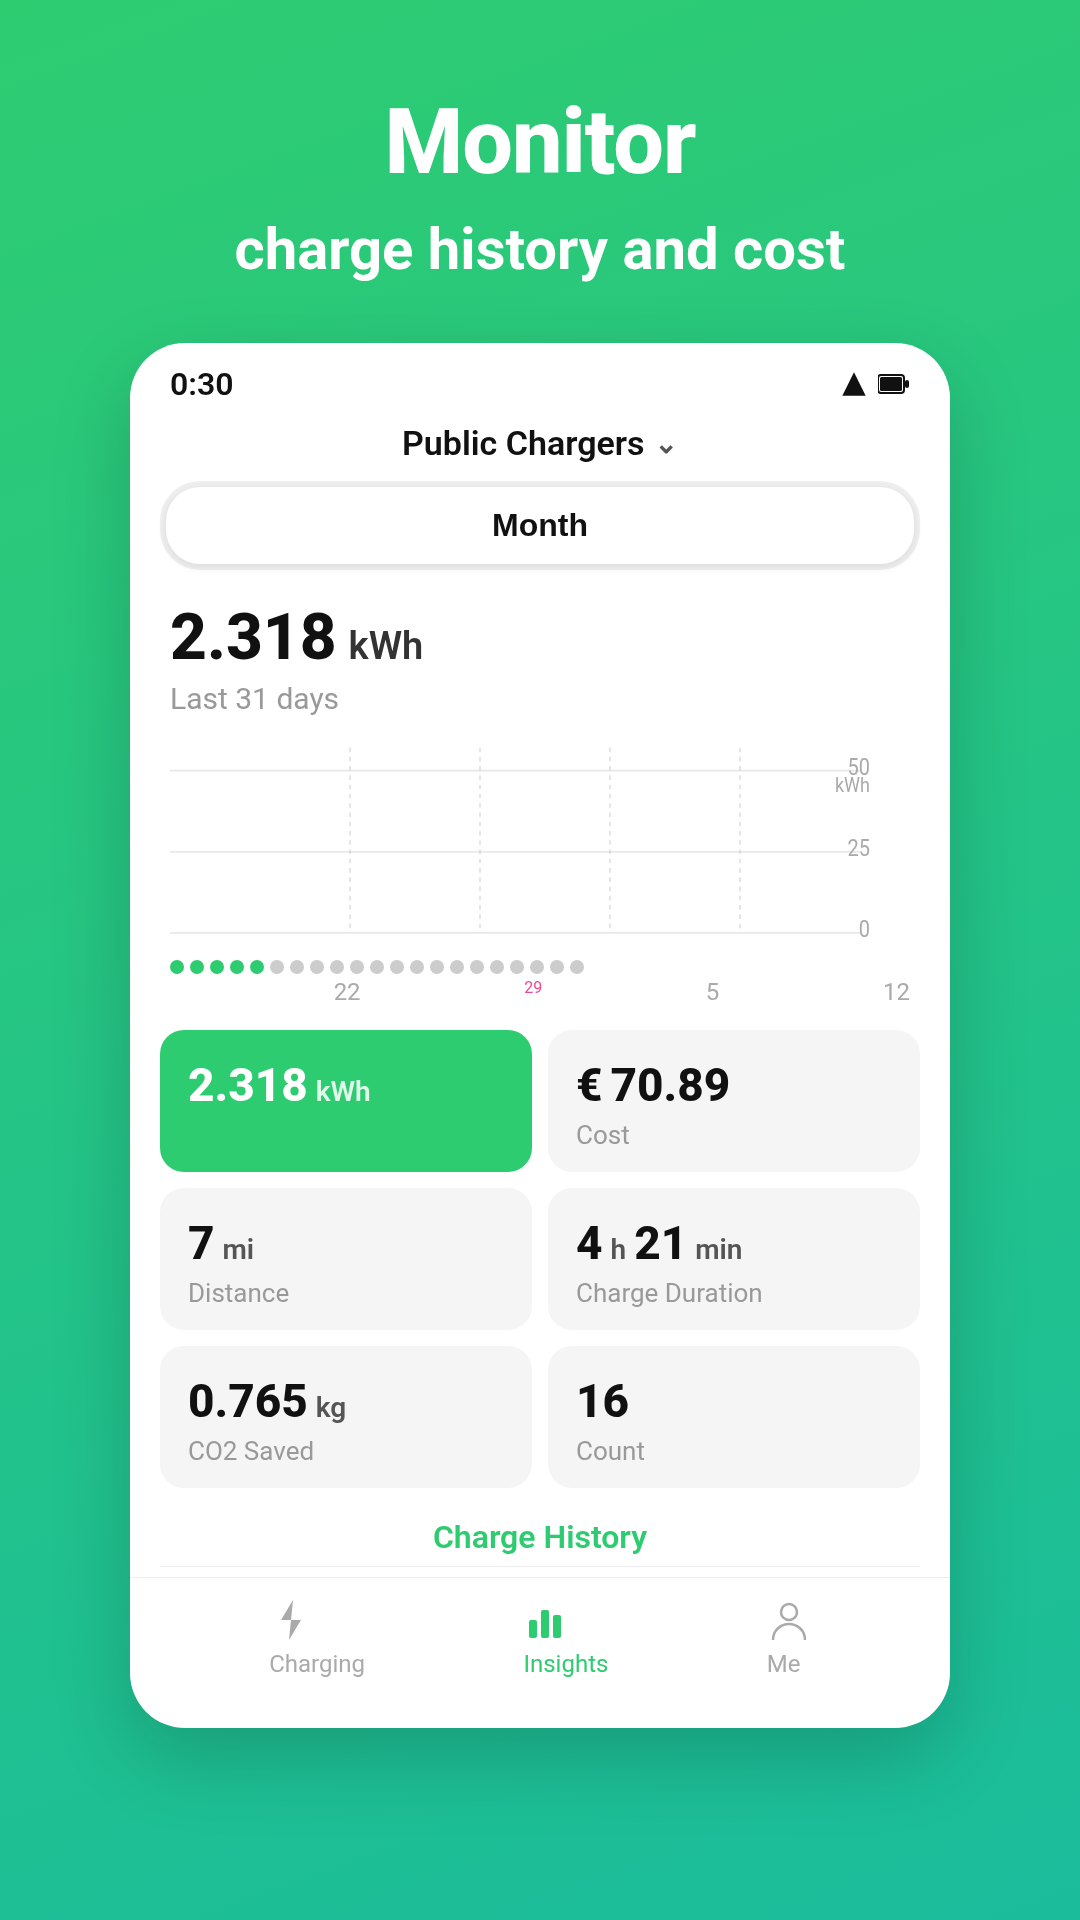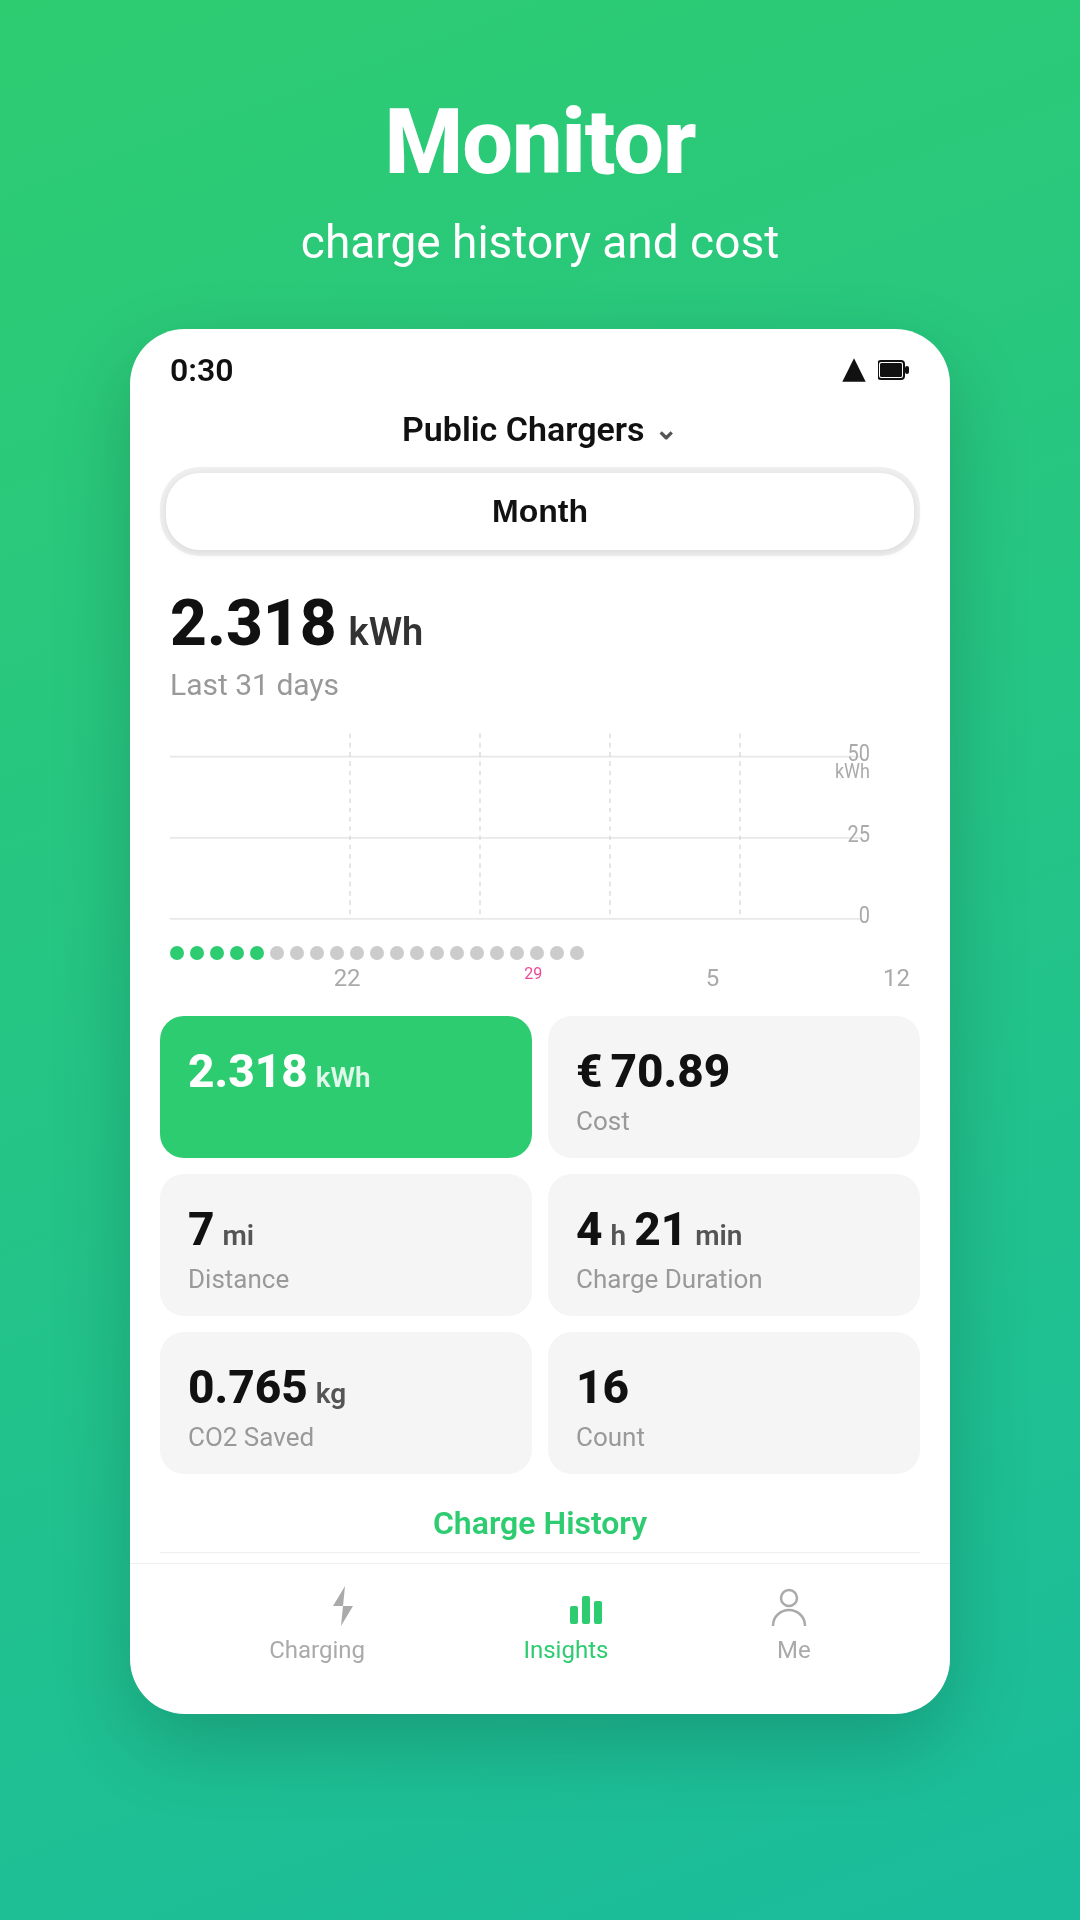--- a/index.html
+++ b/index.html
@@ -19,22 +19,22 @@
     .hero-title {
       color: white;
       font-size: 90px;
       font-weight: 800;
       margin-top: 90px;
       letter-spacing: -1px;
     }
 
     .hero-subtitle {
       color: white;
-      font-size: 46px;
-      font-weight: 400;
+      font-size: 58px;
+      font-weight: 700;
       margin-top: 20px;
       margin-bottom: 60px;
     }
 
     .phone-card {
       background: #fff;
       border-radius: 55px;
       width: 820px;
       padding: 0 0 20px 0;
       box-shadow: 0 30px 80px rgba(0,0,0,0.18);
@@ -243,21 +243,21 @@
       justify-content: space-around;
       align-items: center;
       padding: 20px 60px 30px;
       border-top: 1px solid #eee;
       margin-top: 10px;
     }
 
     .nav-item {
       display: flex;
       flex-direction: column;
-      align-items: flex-end;
+      align-items: flex-start;
       gap: 8px;
       cursor: pointer;
     }
 
     .nav-icon {
       width: 44px;
       height: 44px;
       display: flex;
       align-items: center;
       justify-content: center;

